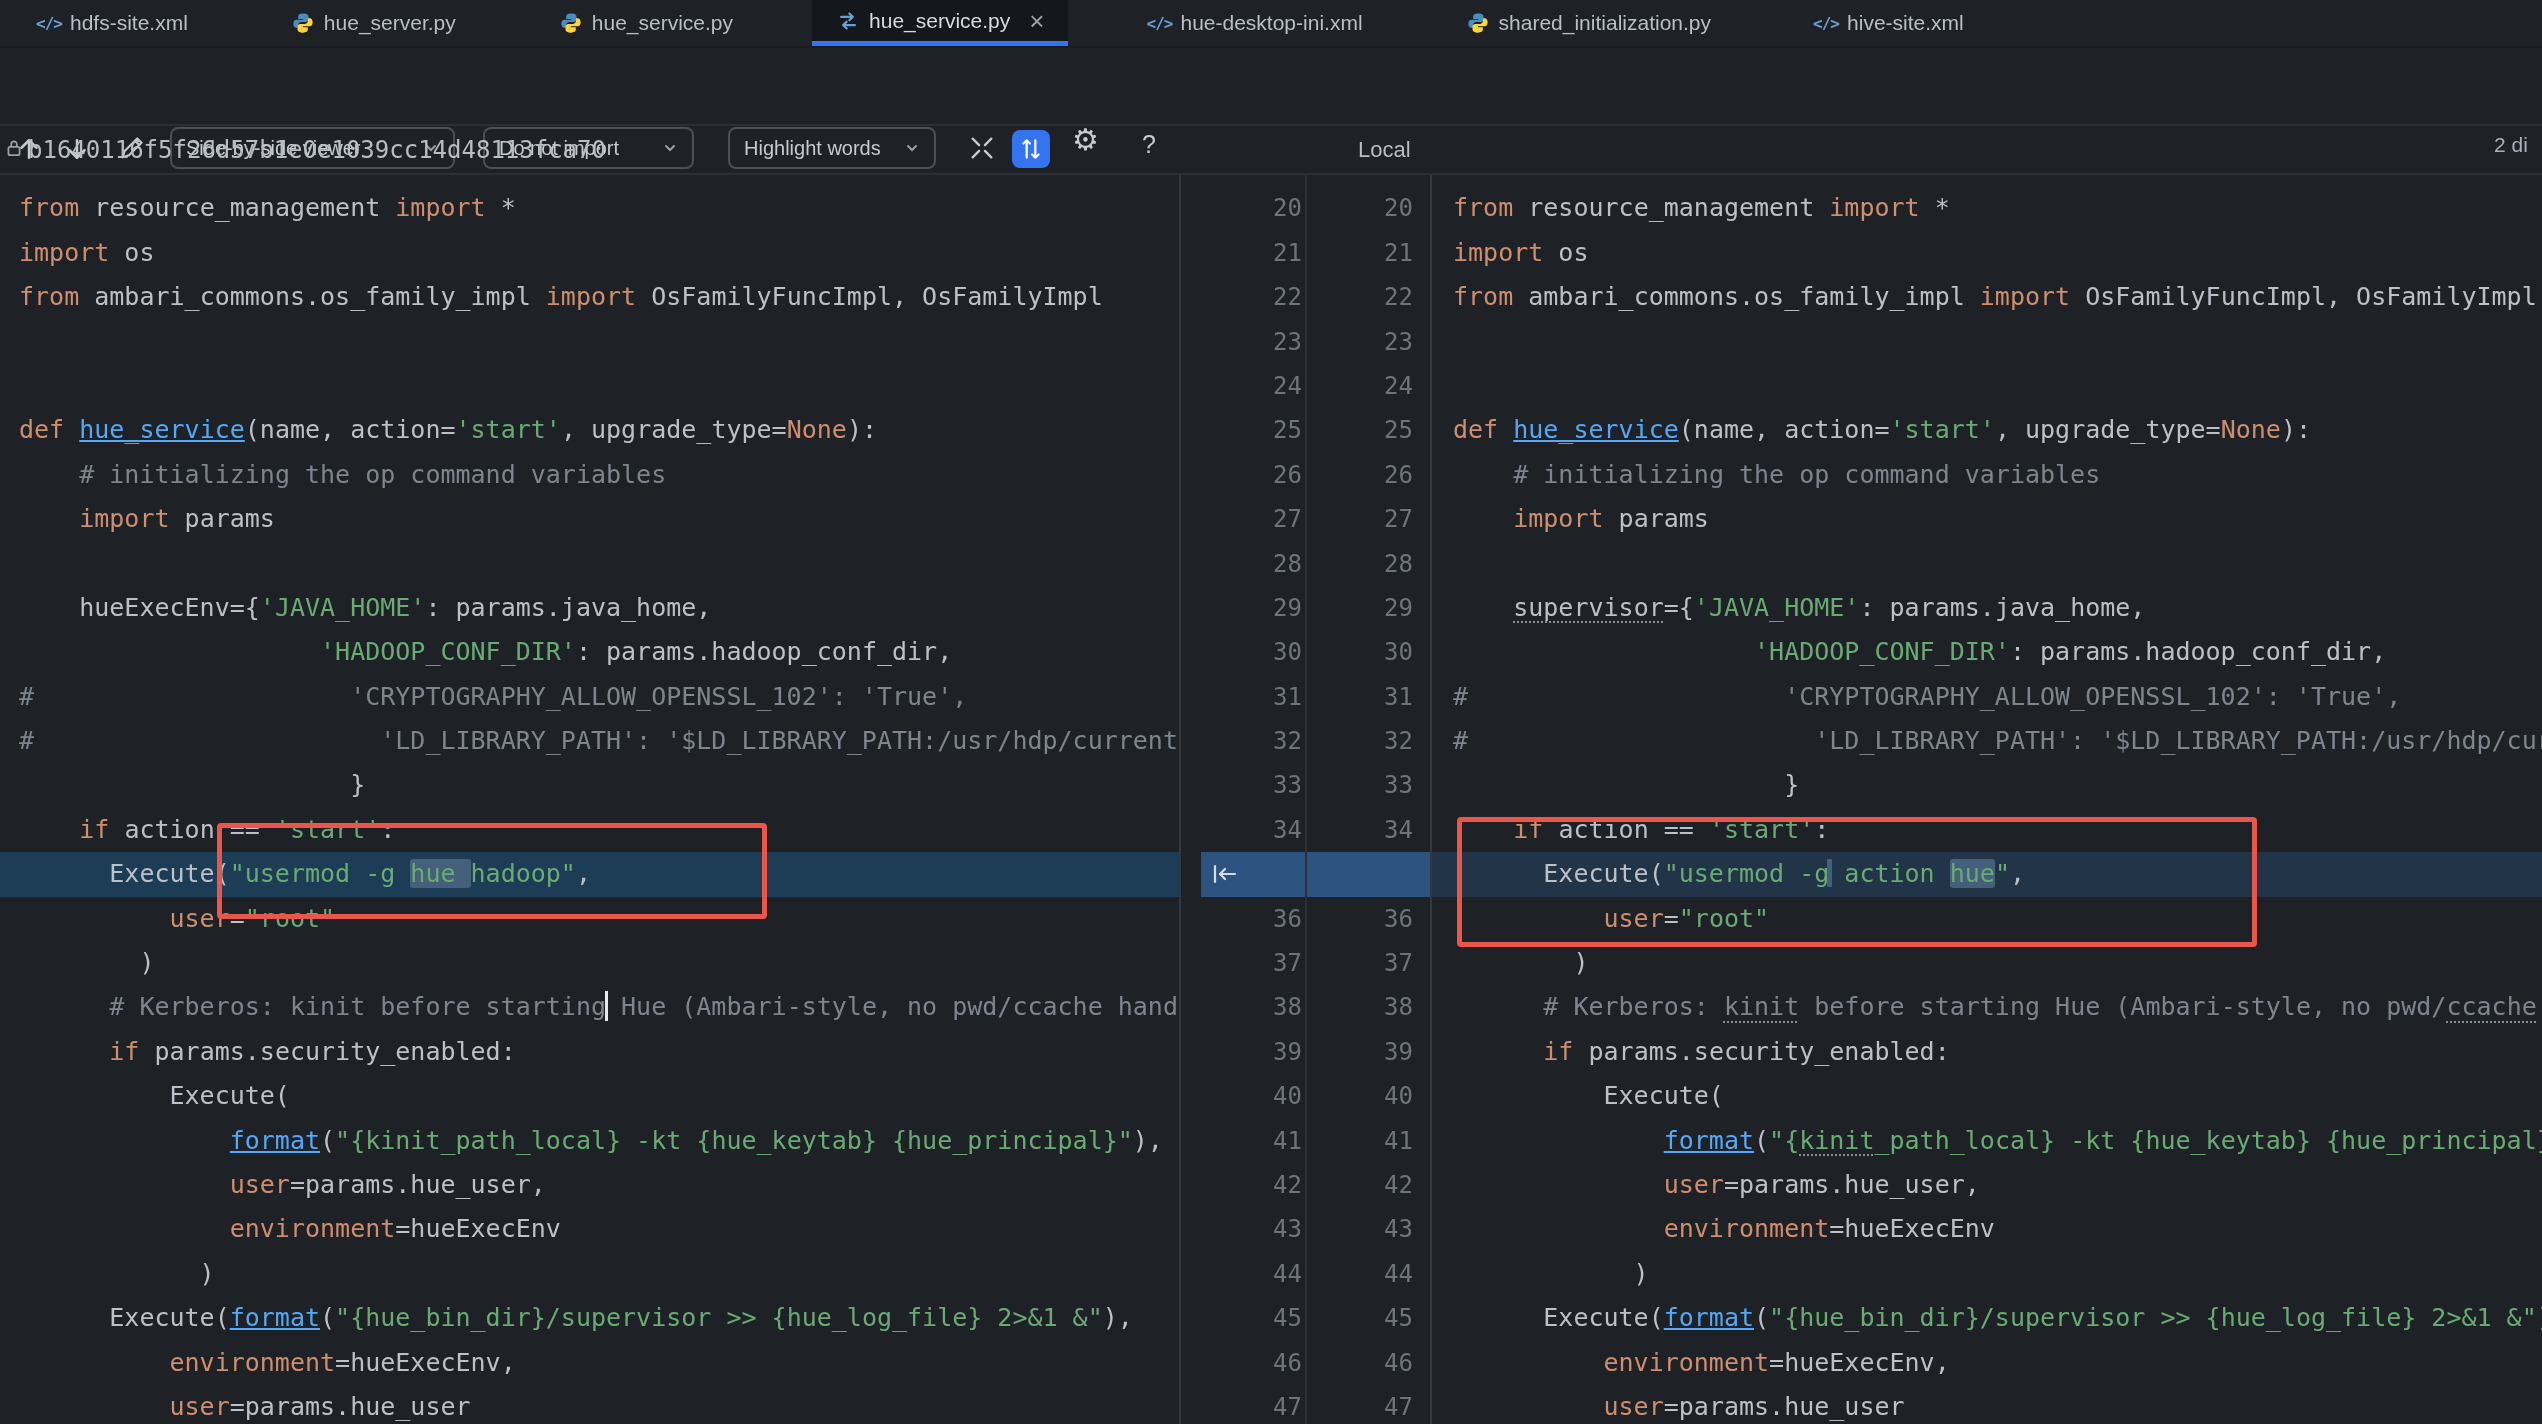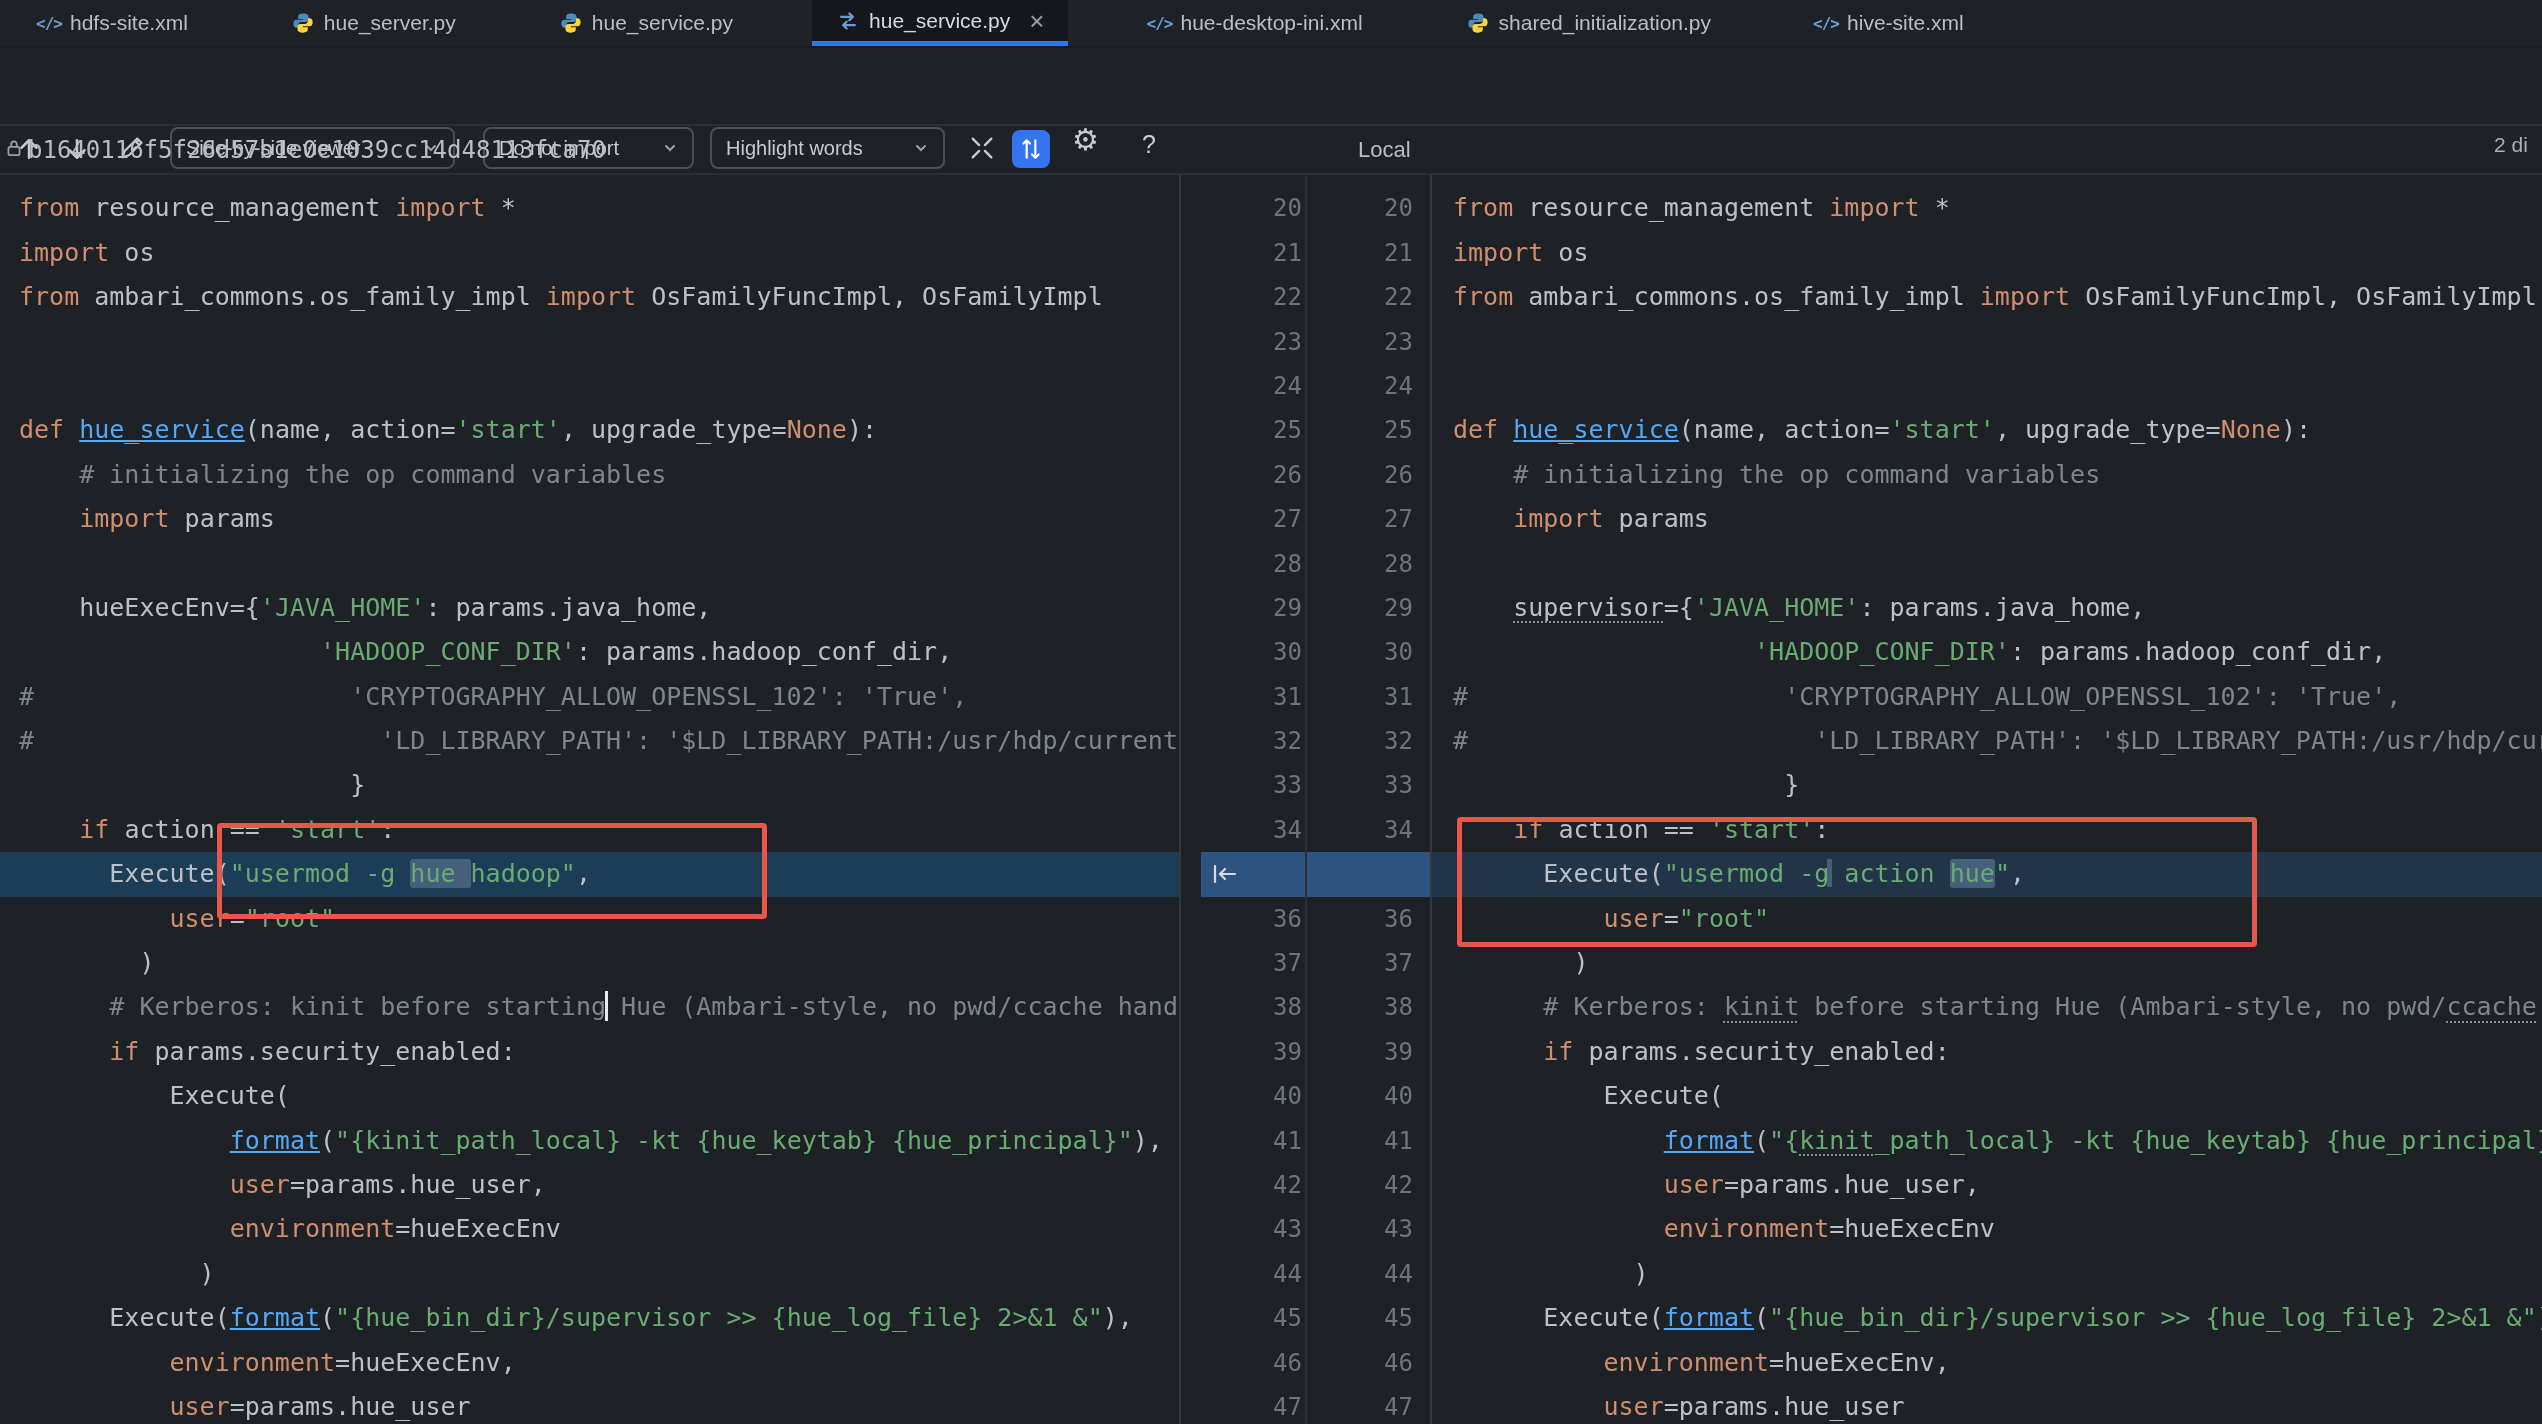--- a/index.html
+++ b/index.html
@@ -163,21 +163,21 @@
         </span>
     </div>
     <div class="dd" style="left:483px;width:211px">
       <span>Do not import</span>
       <span class="chev">
           <svg width="16" height="16" viewBox="0 0 16 16" fill="none" stroke="#9aa0a9" stroke-width="2" stroke-linecap="round">
             <path d="m4 6 4 4 4-4"></path>
           </svg>
         </span>
     </div>
-    <div class="dd" style="left:710px;width:235px">
+    <div class="dd" style="left:728px;width:208px">
       <span>Highlight words</span>
       <span class="chev">
           <svg width="16" height="16" viewBox="0 0 16 16" fill="none" stroke="#9aa0a9" stroke-width="2" stroke-linecap="round">
             <path d="m4 6 4 4 4-4"></path>
           </svg>
         </span>
     </div>
 
     <span class="tbtn" style="left:968px">
       <svg width="28" height="28" viewBox="0 0 24 24" fill="none" stroke="#c6cbd2" stroke-width="2" stroke-linecap="round">

